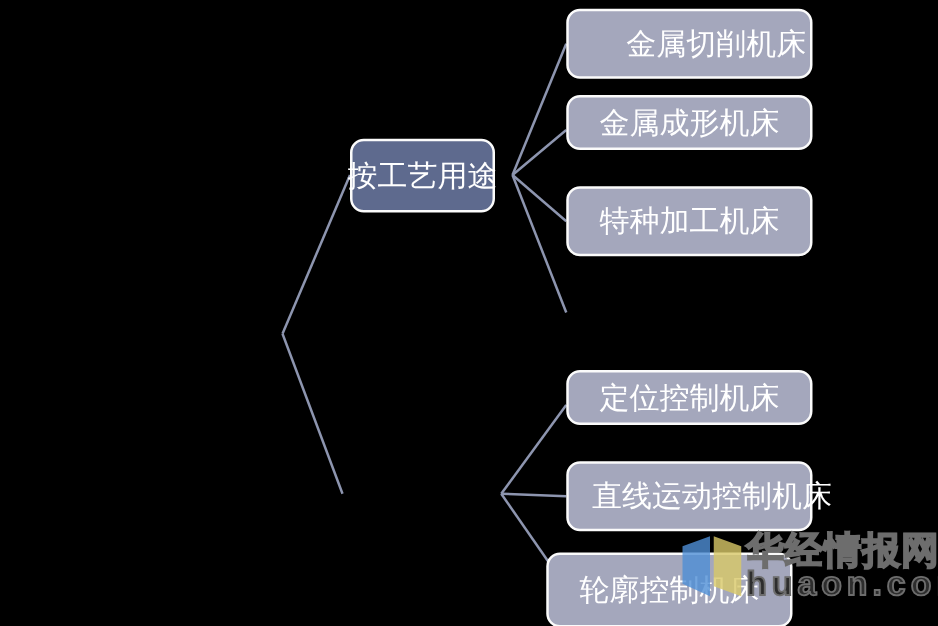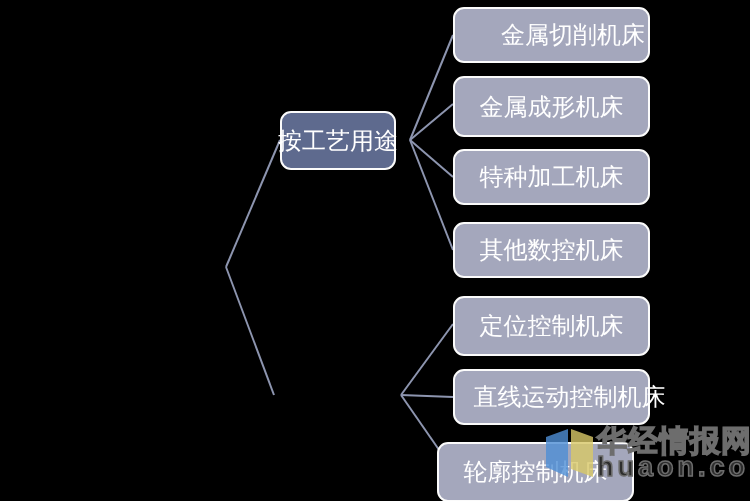--- a/index.html
+++ b/index.html
@@ -100,27 +100,26 @@
     <line x1="401" y1="395" x2="453" y2="397"></line>
     <line x1="401" y1="395" x2="453" y2="470"></line>
   </svg>
 
 
   <div class="node dark" style="left:280px; top:111px; width:116px; height:59px;">按工艺用途</div>
 
 
   <div class="node light" style="left:453px; top:7px; width:197px; height:56px;padding-left:43px;">金属切削机床</div>
 
-  <div class="node light" style="left:453px; top:76px; width:197px; height:61px;text-align:right;">金属成形机床</div>
+  <div class="node light" style="left:453px; top:76px; width:197px; height:44px;text-align:right;">金属成形机床</div>
 
   <div class="node light" style="left:453px; top:149px; width:197px; height:56px;">特种加工机床</div>
 
-  <div class="node light" style="left:453px; top:222px; width:197px; height:56px;">其他数控机床</div>
 
-  <div class="node light" style="left:453px; top:296px; width:197px; height:60px;">定位控制机床</div>
+  <div class="node light" style="left:453px; top:296px; width:197px; height:44px;">定位控制机床</div>
 
   <div class="node light" style="left:453px; top:369px; width:197px; height:56px;padding-left:36px;">直线运动控制机床</div>
 
   <div class="node light" style="left:437px; top:442px; width:197px; height:60px;">轮廓控制机床</div>
 
   <div class="watermark">
     <svg class="wm-logo" viewBox="0 0 52 54">
       <polygon points="3,11 25,3 25,51 3,41" fill="#4f8fd6"></polygon>
       <polygon points="28,3 50,11 50,51 28,43" fill="#d9c968"></polygon>
     </svg>

